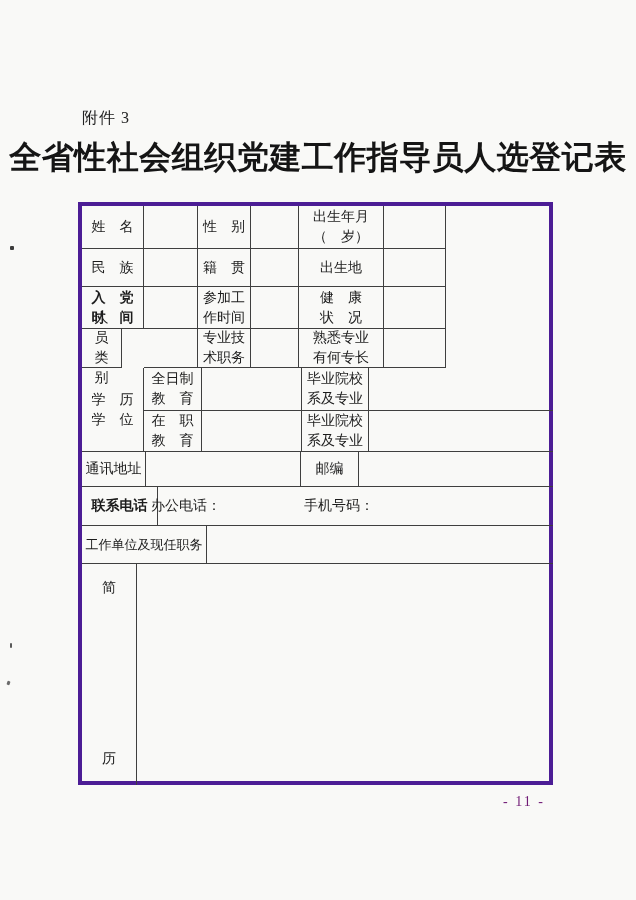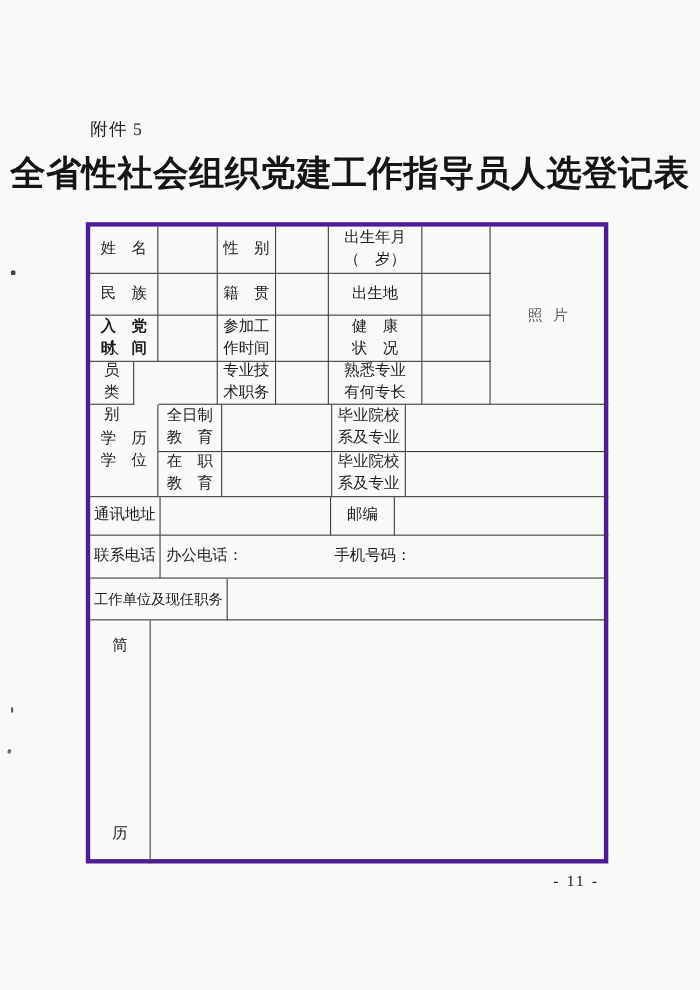--- a/index.html
+++ b/index.html
@@ -36,31 +36,31 @@
   .photo-cell{color:#5d5d5d;letter-spacing:3px;font-size:13.5px;}
   .phone-row{justify-content:flex-start;}
   .phone-row .office{position:absolute;left:5px;}
   .phone-row .mobile{position:absolute;left:158px;}
   .resume-label{
     flex-direction:column;justify-content:space-between;
     padding:14px 0 16px 0;
   }
   .page-number{
     position:absolute;left:503px;top:794px;
-    font-size:14px;letter-spacing:2px;color:#0f172a;
+    font-size:14px;letter-spacing:2px;color:#701a75;
   }
   .speck{position:absolute;background:#555;border-radius:1px;}
   .speck1{left:10px;top:246px;width:4px;height:4px;background:#3c3c3c;}
   .speck2{left:10px;top:643px;width:2px;height:5px;background:#5a5a5a;}
   .speck3{left:7px;top:681px;width:3px;height:4px;background:#6b6b6b;transform:rotate(20deg);}
 </style>
 </head>
 <body>
 
-<div class="attachment">附件 5</div>
+<div class="attachment">附件 3</div>
 <div class="doc-title">全省性社会组织党建工作指导员人选登记表</div>
 
 <div class="form-table">
 
   <div class="cell" style="left:0;top:0;width:62px;height:43px;">姓　名</div>
   <div class="cell" style="left:62px;top:0;width:54px;height:43px;"></div>
   <div class="cell" style="left:116px;top:0;width:53px;height:43px;">性　别</div>
   <div class="cell" style="left:169px;top:0;width:48px;height:43px;"></div>
   <div class="cell" style="left:217px;top:0;width:85px;height:43px;">出生年月
 （　岁）</div>
@@ -86,21 +86,20 @@
   <div class="cell" style="left:0;top:123px;width:40px;height:39px;">人　员
 类　别</div>
   <div class="cell" style="left:62px;top:123px;width:54px;height:39px;"></div>
   <div class="cell" style="left:116px;top:123px;width:53px;height:39px;">专业技
 术职务</div>
   <div class="cell" style="left:169px;top:123px;width:48px;height:39px;"></div>
   <div class="cell" style="left:217px;top:123px;width:85px;height:39px;text-align:center;">熟悉专业
 有何专长</div>
   <div class="cell" style="left:302px;top:123px;width:62px;height:39px;"></div>
 
-  <div class="cell no-r photo-cell" style="left:364px;top:0;width:107px;height:162px;">照 片</div>
 
   <div class="cell" style="left:0;top:162px;width:62px;height:84px;">学　历
 学　位</div>
   <div class="cell" style="left:62px;top:162px;width:58px;height:43px;">全日制
 教　育</div>
   <div class="cell" style="left:120px;top:162px;width:100px;height:43px;"></div>
   <div class="cell" style="left:220px;top:162px;width:67px;height:43px;">毕业院校
 系及专业</div>
   <div class="cell no-r" style="left:287px;top:162px;width:184px;height:43px;"></div>
 
@@ -109,21 +108,21 @@
   <div class="cell" style="left:120px;top:205px;width:100px;height:41px;"></div>
   <div class="cell" style="left:220px;top:205px;width:67px;height:41px;">毕业院校
 系及专业</div>
   <div class="cell no-r" style="left:287px;top:205px;width:184px;height:41px;"></div>
 
   <div class="cell" style="left:0;top:246px;width:64px;height:35px;">通讯地址</div>
   <div class="cell" style="left:64px;top:246px;width:155px;height:35px;"></div>
   <div class="cell" style="left:219px;top:246px;width:58px;height:35px;">邮编</div>
   <div class="cell no-r" style="left:277px;top:246px;width:194px;height:35px;"></div>
 
-  <div class="cell" style="left:0;top:281px;width:64px;height:39px;">联系电话</div>
+  <div class="cell" style="left:0;top:281px;width:76px;height:39px;font-weight:bold;">联系电话</div>
   <div class="cell no-r phone-row" style="left:64px;top:281px;width:407px;height:39px;">
     <span class="office">办公电话：</span>
     <span class="mobile">手机号码：</span>
   </div>
 
   <div class="cell small" style="left:0;top:320px;width:125px;height:38px;">工作单位及现任职务</div>
   <div class="cell no-r" style="left:125px;top:320px;width:346px;height:38px;"></div>
 
   <div class="cell no-b resume-label" style="left:0;top:358px;width:55px;height:221px;">
     <span>简</span>

